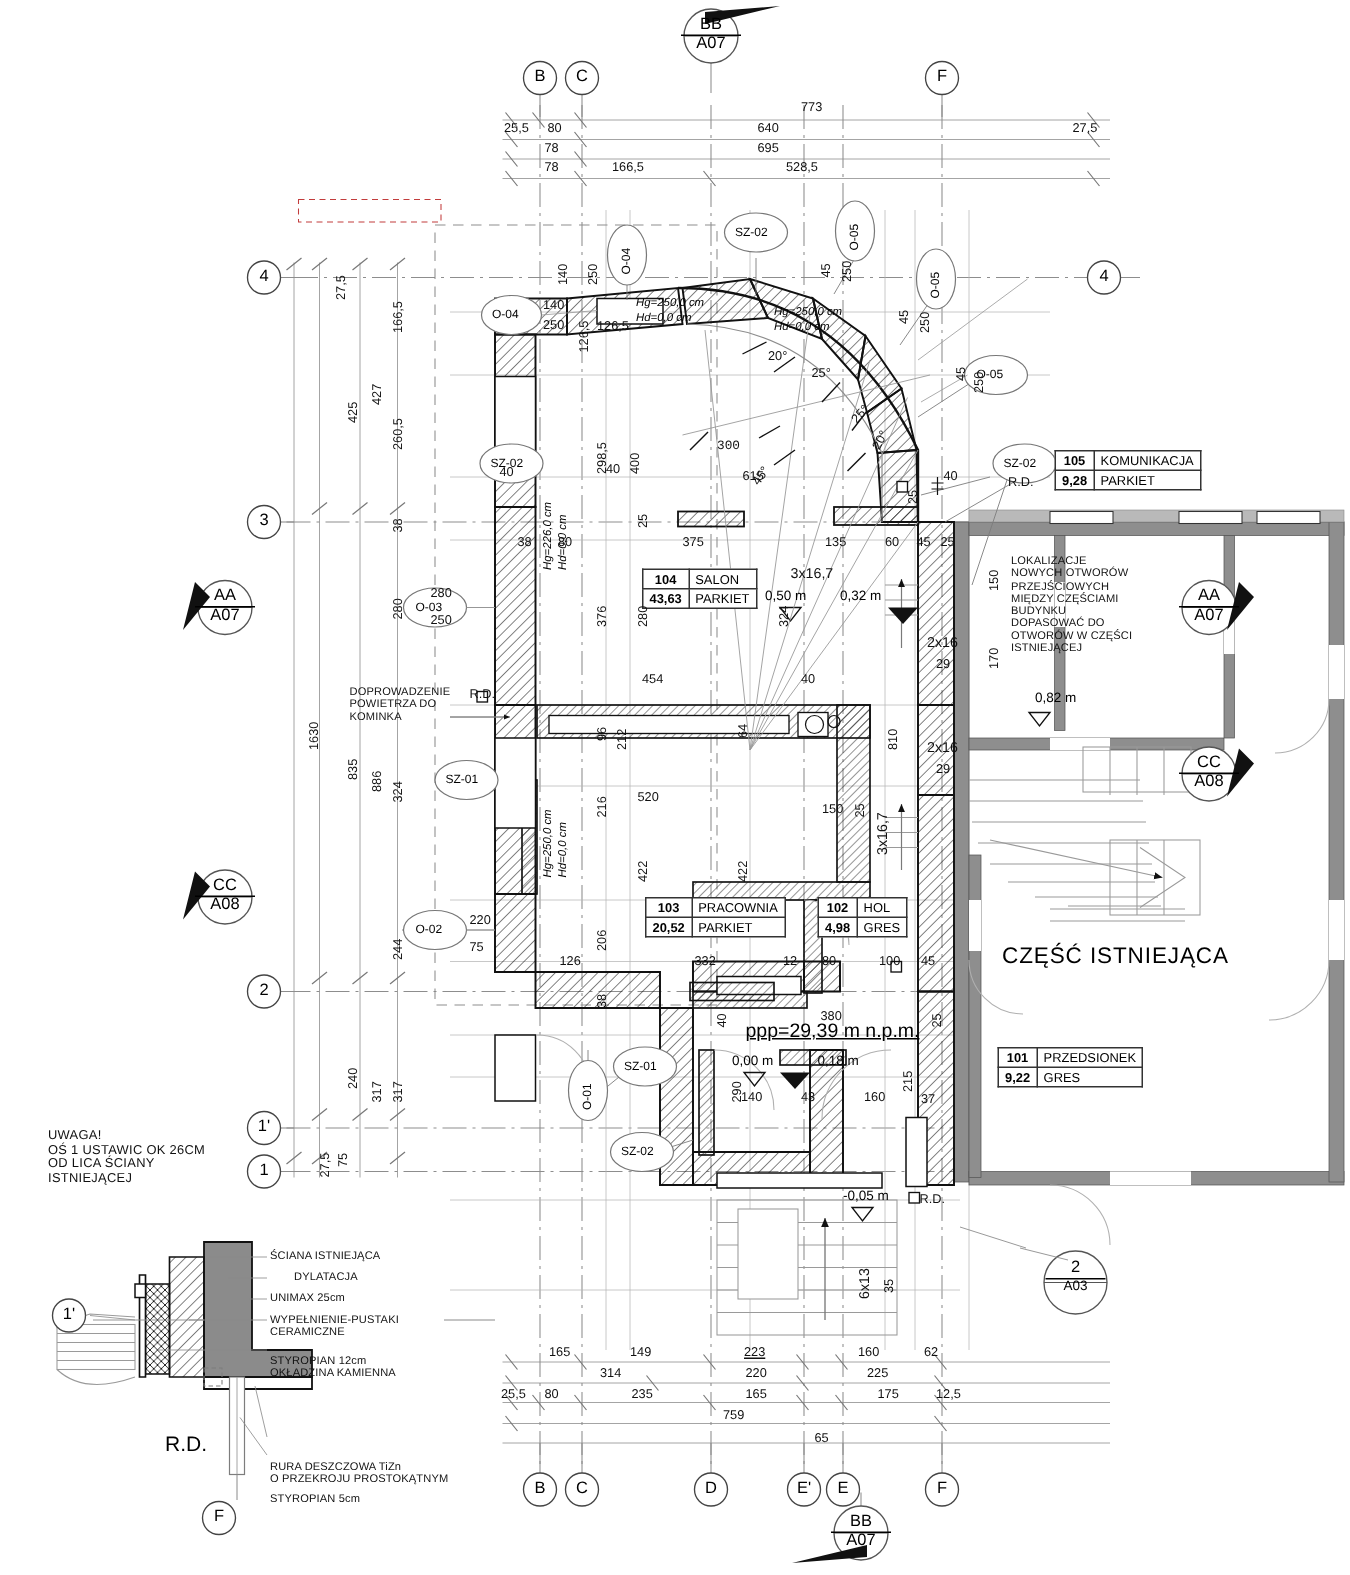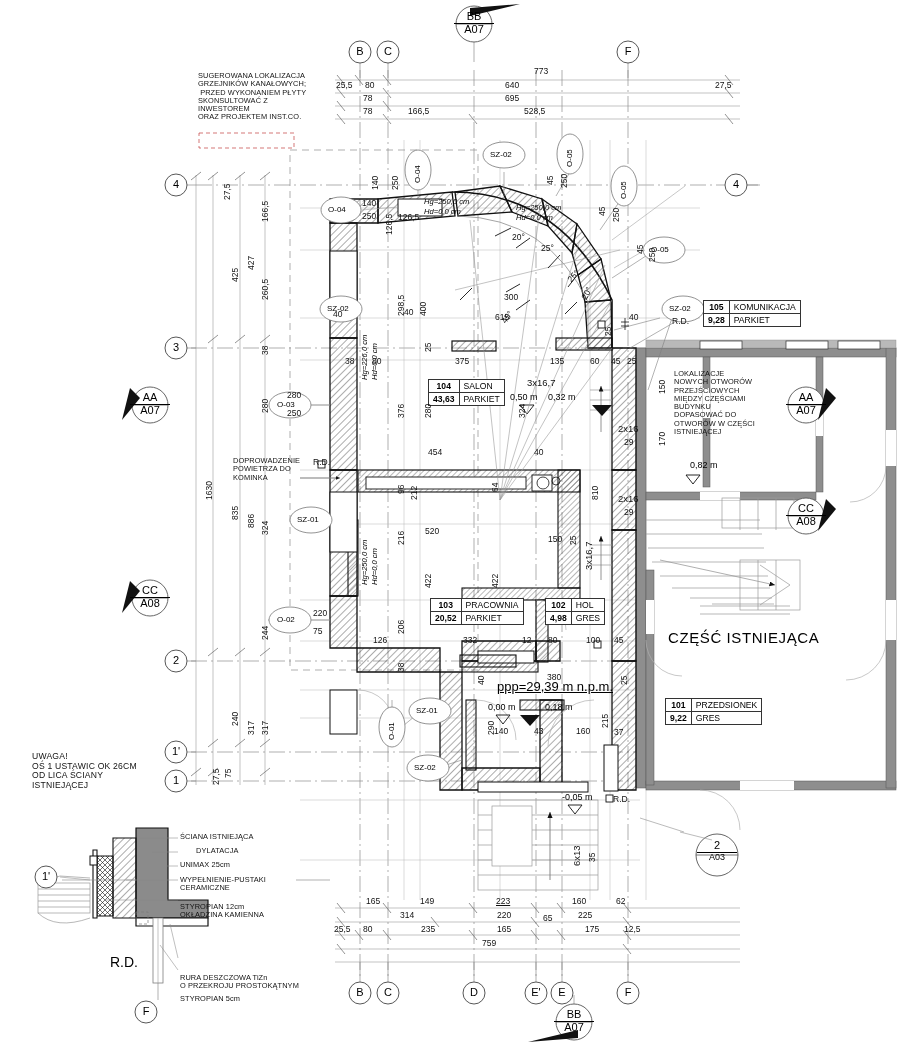--- a/index.html
+++ b/index.html
@@ -528,26 +528,20 @@
 
   <g stroke="#9a9a9a" stroke-width="0.55" fill="none">
     <line x1="361" y1="210" x2="398" y2="207"></line>
     <line x1="311" y1="405" x2="330" y2="405"></line>
     <line x1="311" y1="620" x2="330" y2="620"></line>
     <line x1="645" y1="250" x2="614" y2="268"></line>
     <line x1="685" y1="186" x2="612" y2="240"></line>
   </g>
 </svg>
 
-<div class="lbl note" style="left:198px;top:72px;width:150px;">SUGEROWANA LOKALIZACJA
-GRZEJNIKÓW KANAŁOWYCH;
- PRZED WYKONANIEM PŁYTY
-SKONSULTOWAĆ Z
-INWESTOREM
-ORAZ PROJEKTEM INST.CO.</div>
 
 <div class="lbl note" style="left:674px;top:370px;width:120px;">LOKALIZACJE
 NOWYCH OTWORÓW
 PRZEJŚCIOWYCH
 MIĘDZY CZĘŚCIAMI
 BUDYNKU
 DOPASOWAĆ DO
 OTWORÓW W CZĘŚCI
 ISTNIEJĄCEJ</div>
 
@@ -694,21 +688,21 @@
 <div class="lbl ital" style="left:424px;top:198px;">Hg=250,0 cm</div>
 <div class="lbl ital" style="left:424px;top:208px;">Hd=0,0 cm</div>
 <div class="lbl ital" style="left:516px;top:204px;">Hg=250,0 cm</div>
 <div class="lbl ital" style="left:516px;top:214px;">Hd=0,0 cm</div>
 <div class="lbl ital" style="left:361px;top:380px;transform-origin:left top;transform:rotate(-90deg);">Hg=226,0 cm</div>
 <div class="lbl ital" style="left:371px;top:380px;transform-origin:left top;transform:rotate(-90deg);">Hd=0,0 cm</div>
 <div class="lbl ital" style="left:361px;top:585px;transform-origin:left top;transform:rotate(-90deg);">Hg=250,0 cm</div>
 <div class="lbl ital" style="left:371px;top:585px;transform-origin:left top;transform:rotate(-90deg);">Hd=0,0 cm</div>
 
 <div class="lbl lvl" style="left:510px;top:392px;">0,50 m</div>
-<div class="lbl lvl" style="left:548px;top:392px;">0,32 m</div>
+<div class="lbl lvl" style="left:560px;top:392px;">0,32 m</div>
 <div class="lbl lvl" style="left:690px;top:460px;">0,82 m</div>
 <div class="lbl lvl" style="left:488px;top:702px;">0,00 m</div>
 <div class="lbl lvl" style="left:545px;top:702px;">0,18 m</div>
 <div class="lbl lvl" style="left:562px;top:792px;">-0,05 m</div>
 
 <div class="lbl dim" style="left:527px;top:378px;font-size:9.5px;">3x16,7</div>
 <div class="lbl dim" style="left:584px;top:570px;font-size:9.5px;transform-origin:left top;transform:rotate(-90deg);">3x16,7</div>
 <div class="lbl dim" style="left:618px;top:424px;font-size:9.5px;">2x16</div>
 <div class="lbl dim" style="left:618px;top:494px;font-size:9.5px;">2x16</div>
 <div class="lbl dim" style="left:572px;top:866px;font-size:9.5px;transform-origin:left top;transform:rotate(-90deg);">6x13</div>
@@ -745,21 +739,21 @@
 <div class="lbl dim" style="left:496px;top:897px;text-decoration:underline;">223</div>
 <div class="lbl dim" style="left:572px;top:897px;">160</div>
 <div class="lbl dim" style="left:616px;top:897px;">62</div>
 <div class="lbl dim" style="left:400px;top:911px;">314</div>
 <div class="lbl dim" style="left:497px;top:911px;">220</div>
 <div class="lbl dim" style="left:578px;top:911px;">225</div>
 <div class="lbl dim" style="left:334px;top:925px;">25,5</div>
 <div class="lbl dim" style="left:363px;top:925px;">80</div>
 <div class="lbl dim" style="left:421px;top:925px;">235</div>
 <div class="lbl dim" style="left:497px;top:925px;">165</div>
-<div class="lbl dim" style="left:543px;top:914px;">65</div>
+<div class="lbl dim" style="left:543px;top:954px;">65</div>
 <div class="lbl dim" style="left:585px;top:925px;">175</div>
 <div class="lbl dim" style="left:624px;top:925px;">12,5</div>
 <div class="lbl dim" style="left:482px;top:939px;">759</div>
 
 <div class="lbl dimv" style="left:205px;top:500px;">1630</div>
 <div class="lbl dimv" style="left:231px;top:282px;">425</div>
 <div class="lbl dimv" style="left:247px;top:270px;">427</div>
 <div class="lbl dimv" style="left:231px;top:520px;">835</div>
 <div class="lbl dimv" style="left:247px;top:528px;">886</div>
 <div class="lbl dimv" style="left:231px;top:726px;">240</div>
@@ -832,21 +826,21 @@
 <div class="lbl dimv" style="left:397px;top:672px;">38</div>
 <div class="lbl dim" style="left:313px;top:609px;">220</div>
 <div class="lbl dim" style="left:313px;top:627px;">75</div>
 <div class="lbl dimv" style="left:588px;top:862px;">35</div>
 <div class="lbl dimv" style="left:546px;top:185px;">45</div>
 <div class="lbl dimv" style="left:560px;top:188px;">250</div>
 <div class="lbl dimv" style="left:598px;top:216px;">45</div>
 <div class="lbl dimv" style="left:612px;top:222px;">250</div>
 <div class="lbl dimv" style="left:636px;top:254px;">45</div>
 <div class="lbl dimv" style="left:648px;top:262px;">250</div>
-<div class="lbl dim" style="left:504px;top:293px;">300</div>
+<div class="lbl dim" style="left:478px;top:293px;font-family:Liberation Mono, monospace;">300</div>
 <div class="lbl dim" style="left:495px;top:313px;">615</div>
 <div class="lbl dim" style="left:629px;top:313px;">40</div>
 <div class="lbl dim" style="left:333px;top:310px;">40</div>
 <div class="lbl dimv" style="left:604px;top:336px;">25</div>
 
 <div class="lbl dim" style="left:512px;top:233px;">20°</div>
 <div class="lbl dim" style="left:541px;top:244px;">25°</div>
 <div class="lbl dim" style="left:566px;top:278px;transform-origin:left top;transform:rotate(-48deg);">25°</div>
 <div class="lbl dim" style="left:580px;top:297px;transform-origin:left top;transform:rotate(-62deg);">20°</div>
 <div class="lbl dim" style="left:500px;top:320px;transform-origin:left top;transform:rotate(-55deg);">45°</div>

